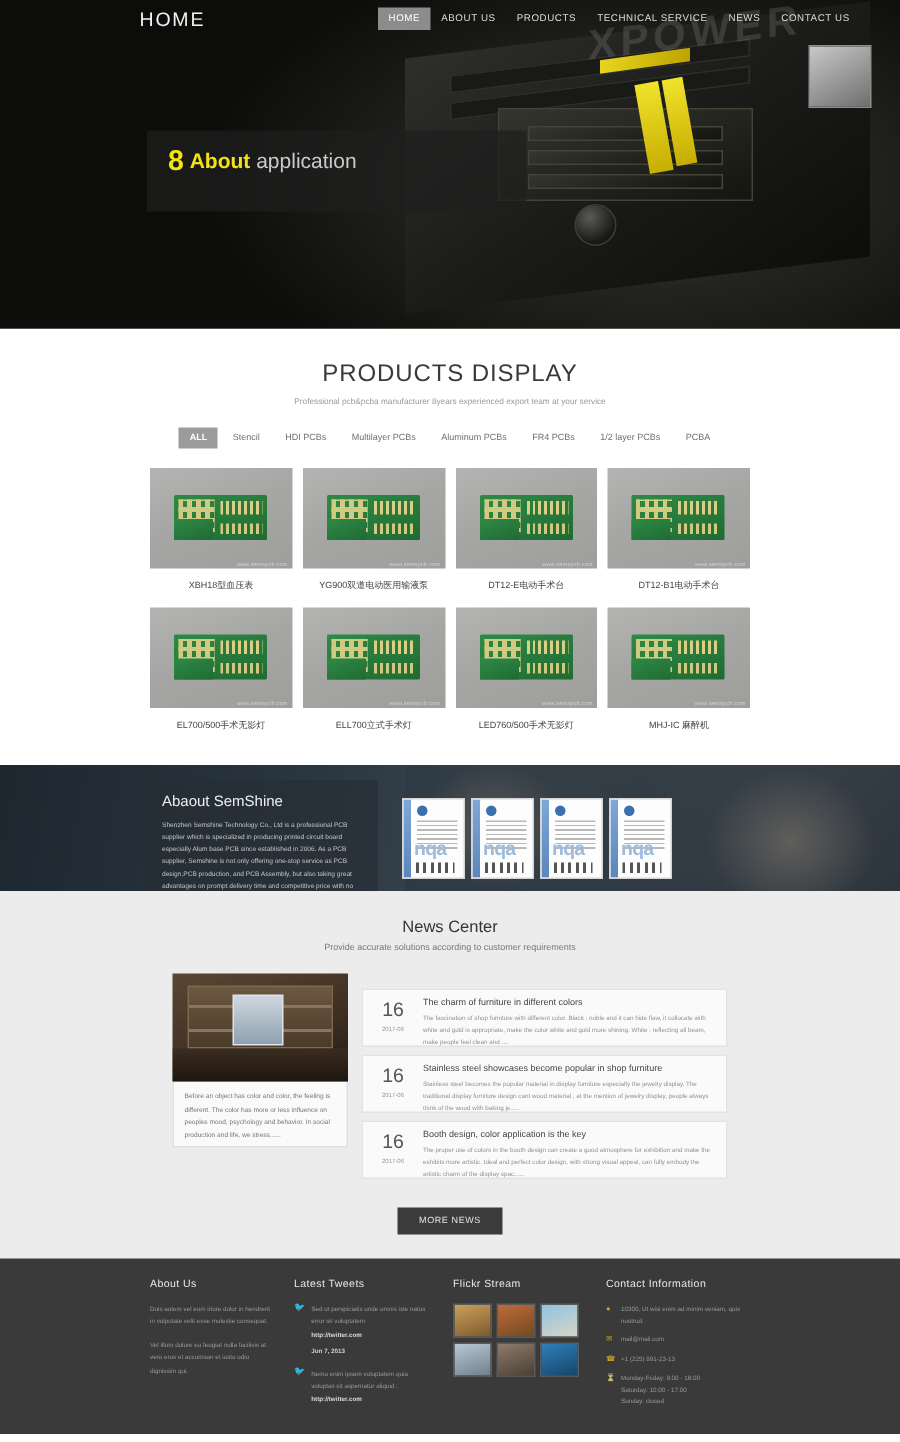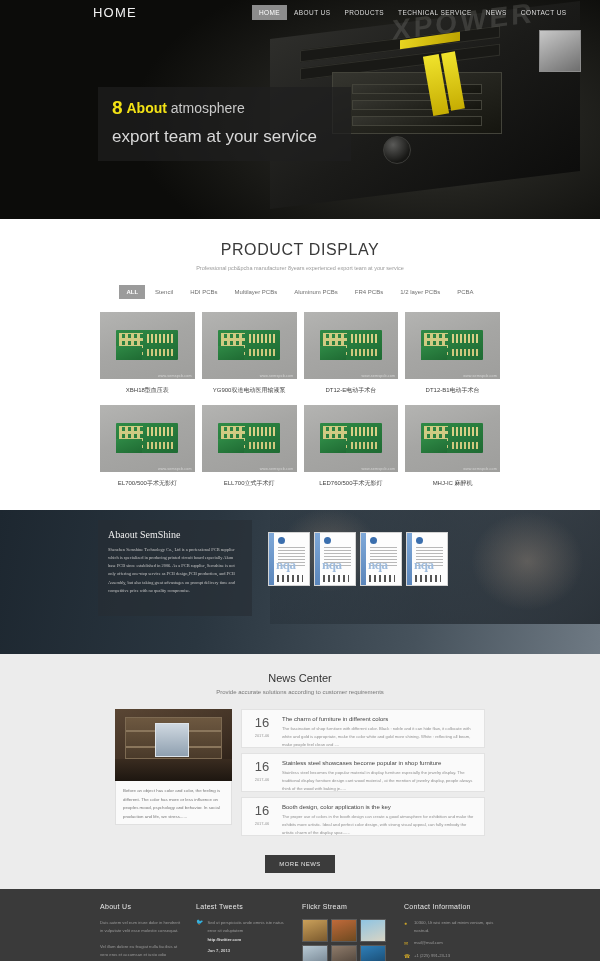--- a/index.html
+++ b/index.html
@@ -149,23 +149,22 @@
     position: absolute; right: 3px; bottom: 1px;
     font-size: 3.6px; color: rgba(255,255,255,0.55); letter-spacing: 0.2px;
   }
   .cap {
     text-align: center; font-size: 6px; color: #444;
     padding: 7px 0 4px; white-space: nowrap; overflow: hidden;
   }
 
   
   .about {
-    position: relative; height: 144px; overflow: hidden;
+    position: relative; height: 84px; overflow: hidden;
     background: linear-gradient(100deg, #1d2730 0%, #2a3640 35%, #46525c 70%, #6f7a84 100%);
-    font-family: Liberation Serif, serif;
   }
   .about-fig {
     position: absolute; right: 0; top: 0; width: 330px; height: 114px;
     background:
       radial-gradient(ellipse 70px 60px at 18% 35%, rgba(120,110,100,.55), transparent 70%),
       radial-gradient(ellipse 80px 70px at 78% 45%, rgba(140,128,116,.5), transparent 70%),
       linear-gradient(120deg, rgba(40,50,58,.2), rgba(20,26,32,.75));
   }
   .about-panel {
     position: absolute; left: 98px; top: 10px; width: 154px; height: 96px;
@@ -233,21 +232,21 @@
   }
   .ni-floor {
     position: absolute; left: 0; right: 0; bottom: 0; height: 22px;
     background: linear-gradient(180deg, #3a2c20, #1d1610);
   }
   .news-cap {
     background: #fafafa; border: 1px solid #e0e0e0; border-top: none;
     padding: 6px 7px; font-size: 4.4px; line-height: 1.95; color: #777;
     height: 44px;
   }
-  .news-right { flex: 1; }
+  .news-right { flex: 1; margin-top: 10px; }
   .news-item {
     display: flex; gap: 7px; background: #fafafa; border: 1px solid #e2e2e2;
     padding: 6px 7px; margin-bottom: 5px; height: 39px;
   }
   .ni-date { width: 26px; text-align: center; flex-shrink: 0; }
   .ni-day { font-size: 13px; color: #555; line-height: 1.1; }
   .ni-mon { font-size: 4px; color: #999; margin-top: 3px; }
   .ni-body { flex: 1; min-width: 0; }
   .ni-h { font-size: 6px; color: #444; margin-bottom: 3px; }
   .ni-p { font-size: 4.2px; line-height: 1.85; color: #909090; }
@@ -311,28 +310,27 @@
       <div class="nav-item">TECHNICAL SERVICE</div>
       <div class="nav-item">NEWS</div>
       <div class="nav-item">CONTACT US</div>
     </div>
   </div>
 
   <div class="hero-caption">
     <div class="hero-l1">
       <span class="num">8</span>
       <span class="yrs">About</span>
-      <span>atmosphere</span>
-    </div>
-    <div class="hero-l2">export team at your service</div>
+      <span>application</span>
+    </div>
   </div>
 </div>
 
 <div class="products">
-  <div class="sec-title">PRODUCT DISPLAY</div>
+  <div class="sec-title">PRODUCTS DISPLAY</div>
   <div class="sec-sub">Professional pcb&amp;pcba manufacturer 8years experienced export team at your service</div>
 
   <div class="filters">
     <div class="filter active">ALL</div>
     <div class="filter">Stencil</div>
     <div class="filter">HDI PCBs</div>
     <div class="filter">Multilayer PCBs</div>
     <div class="filter">Aluminum PCBs</div>
     <div class="filter">FR4 PCBs</div>
     <div class="filter">1/2 layer PCBs</div>

